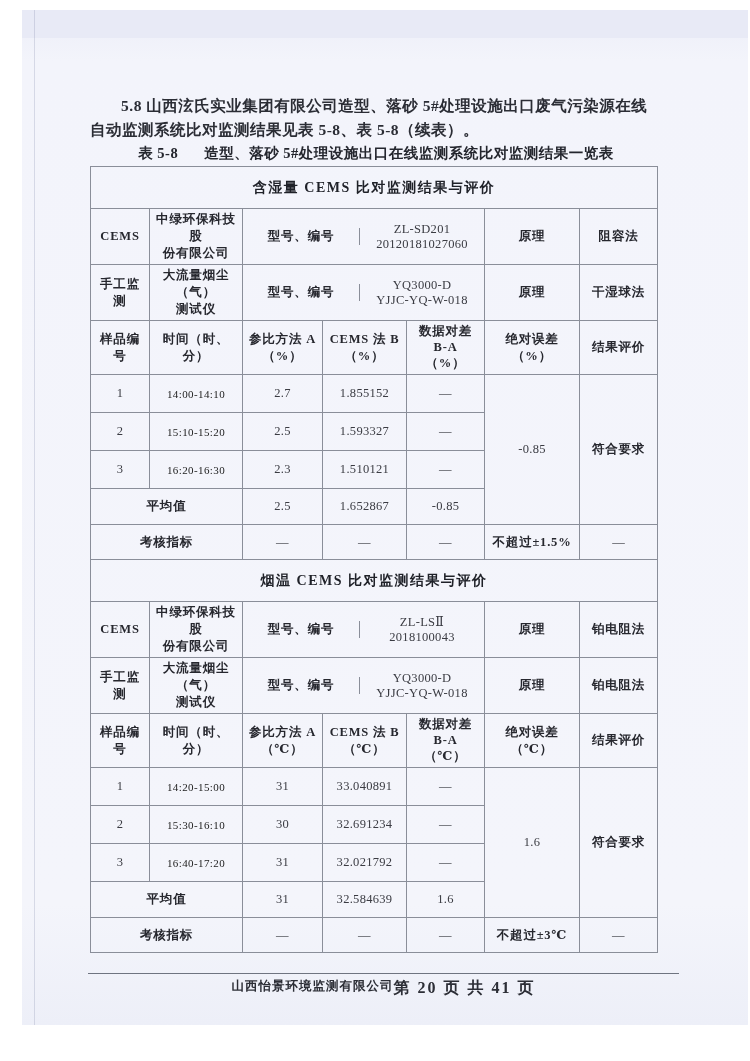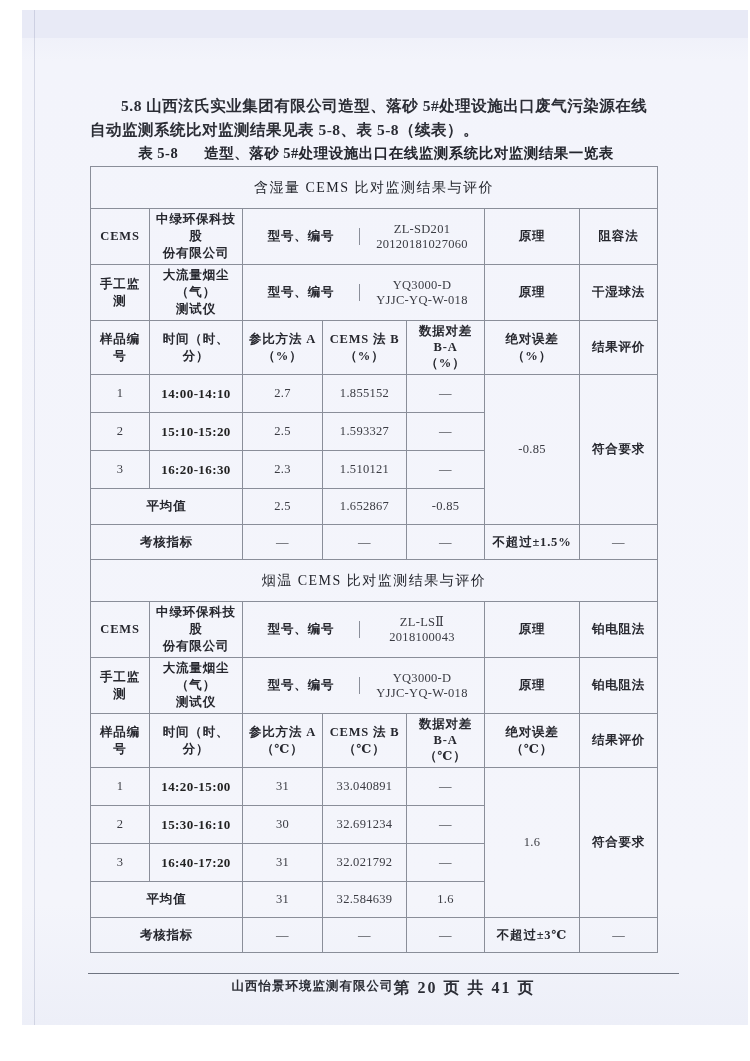--- a/index.html
+++ b/index.html
@@ -27,23 +27,23 @@
   table.rpt{border-collapse:collapse;table-layout:fixed;width:567px;}
   table.rpt.second{margin-top:-1px;}
   .c1{width:59px}.c2{width:93px}.c3{width:80px}.c4{width:84px}.c5{width:78px}.c6{width:95px}.c7{width:78px}
   td{
     border:1px solid #8a8e99;text-align:center;vertical-align:middle;
     padding:2px 3px;font-size:12.5px;color:#3a3b42;letter-spacing:0.3px;
   }
   .pre{white-space:pre-line;}
   .lbl{font-weight:bold;color:#26272e;letter-spacing:0.8px;}
   .num{font-weight:normal;}
-  .time{font-weight:bold;font-size:13px;letter-spacing:0.4px;color:#222;}
+  .time{font-weight:normal;font-size:11px;letter-spacing:0.4px;color:#222;}
   tr.r-sec{height:42px;}
-  tr.r-sec td{font-size:14px;font-weight:normal;letter-spacing:1.5px;color:#1f2128;margin-top:44px;}
+  tr.r-sec td{font-size:14px;font-weight:bold;letter-spacing:1.5px;color:#1f2128;margin-top:44px;}
   tr.r-dev{height:54px;}
   tr.r-head{height:52px;}
   tr.r-data{height:38px;}
   tr.r-avg{height:36px;}
   tr.r-assess{height:35px;}
   td.devcell-td{padding:0;}
   .devflex{display:flex;align-items:center;height:54px;}
   .mlabel{
     width:116px;border-right:1px solid #8a8e99;display:flex;
     align-items:center;justify-content:center;

